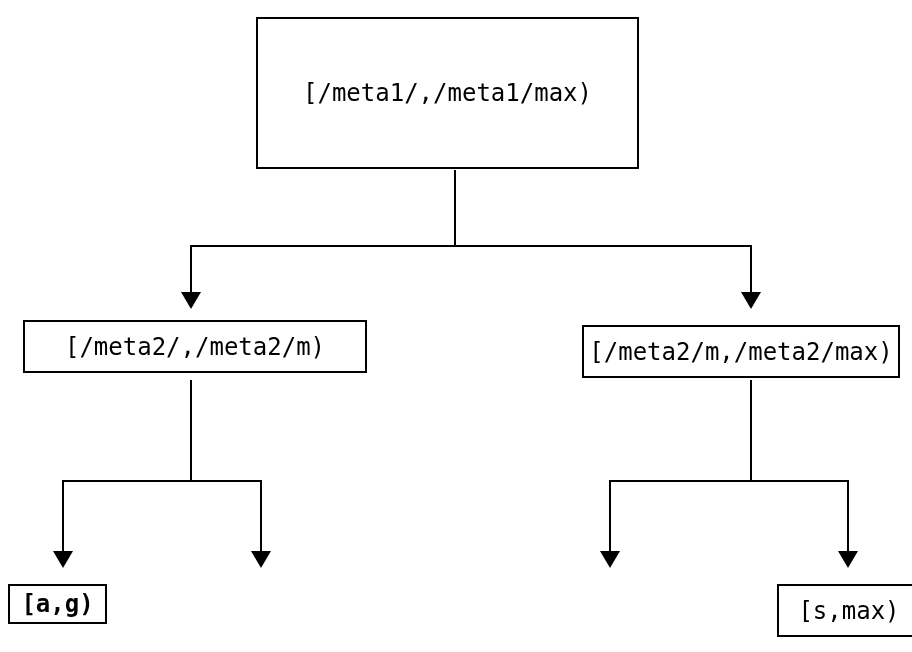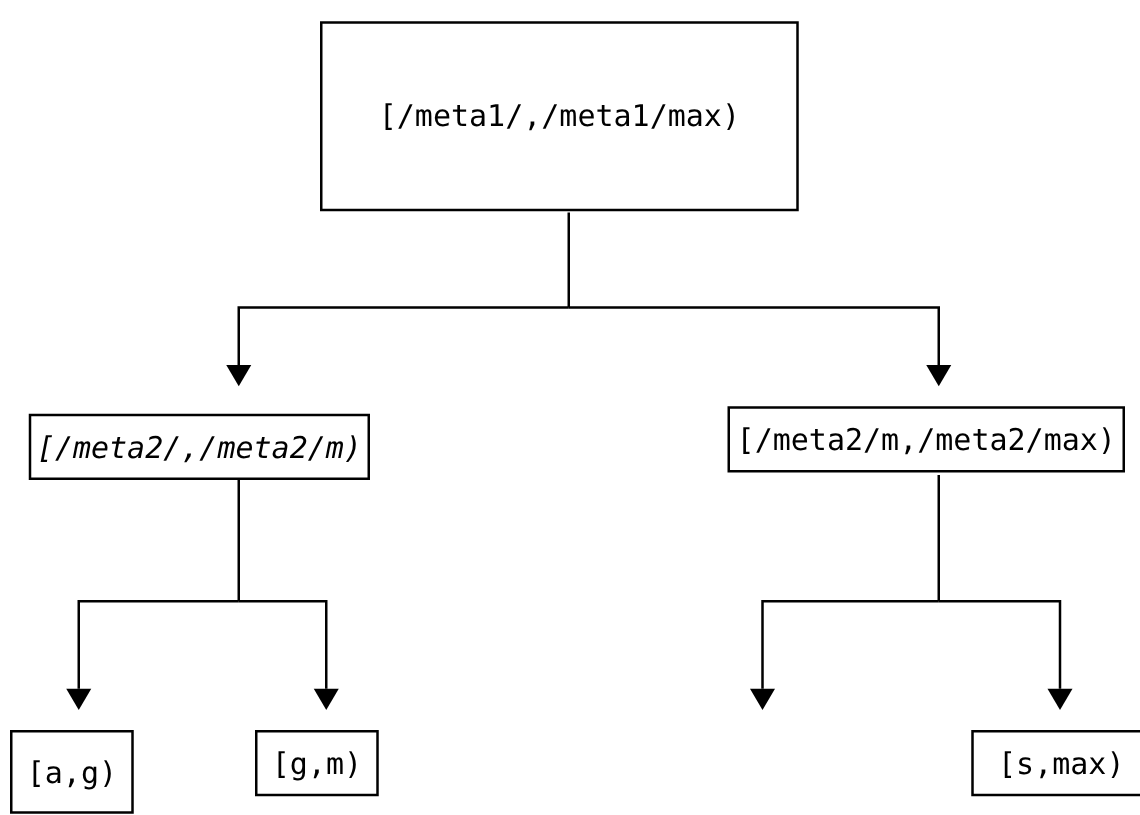--- a/index.html
+++ b/index.html
@@ -29,23 +29,23 @@
     background: #ffffff;
     display: flex;
     align-items: center;
     justify-content: center;
     font-size: 24px;
     color: #000000;
     white-space: nowrap;
     letter-spacing: 0;
   }
   .n-root  { left: 256px; top: 17px;  width: 383px; height: 152px; }
-  .n-left  { left: 23px;  top: 331px; width: 273px; height: 53px; font-style: italic; }
+  .n-left  { left: 23px;  top: 320px; width: 344px; height: 53px; }
   .n-right { left: 582px; top: 325px; width: 318px; height: 53px; text-align: center; }
-  .n-ag    { left: 8px;   top: 584px; width: 99px;  height: 67px; }
+  .n-ag    { left: 8px;   top: 584px; width: 99px;  height: 40px; font-weight: bold; }
   .n-gm    { left: 204px; top: 584px; width: 99px;  height: 53px; }
   .n-ms    { left: 554px; top: 584px; width: 99px;  height: 53px; }
   .n-smax  { left: 777px; top: 584px; width: 144px; height: 53px; }
 </style>
 </head>
 <body>
 
 <div class="canvas">
 
   <svg class="edges" viewBox="0 0 912 652">
@@ -79,22 +79,19 @@
   </div>
 
   <div class="node n-right">
     <span>[/meta2/m,/meta2/max)</span>
   </div>
 
   <div class="node n-ag">
     <span>[a,g)</span>
   </div>
 
-  <div class="node n-gm">
-    <span>[g,m)</span>
-  </div>
 
 
   <div class="node n-smax">
     <span>[s,max)</span>
   </div>
 
 </div>
 
 </body></html>

